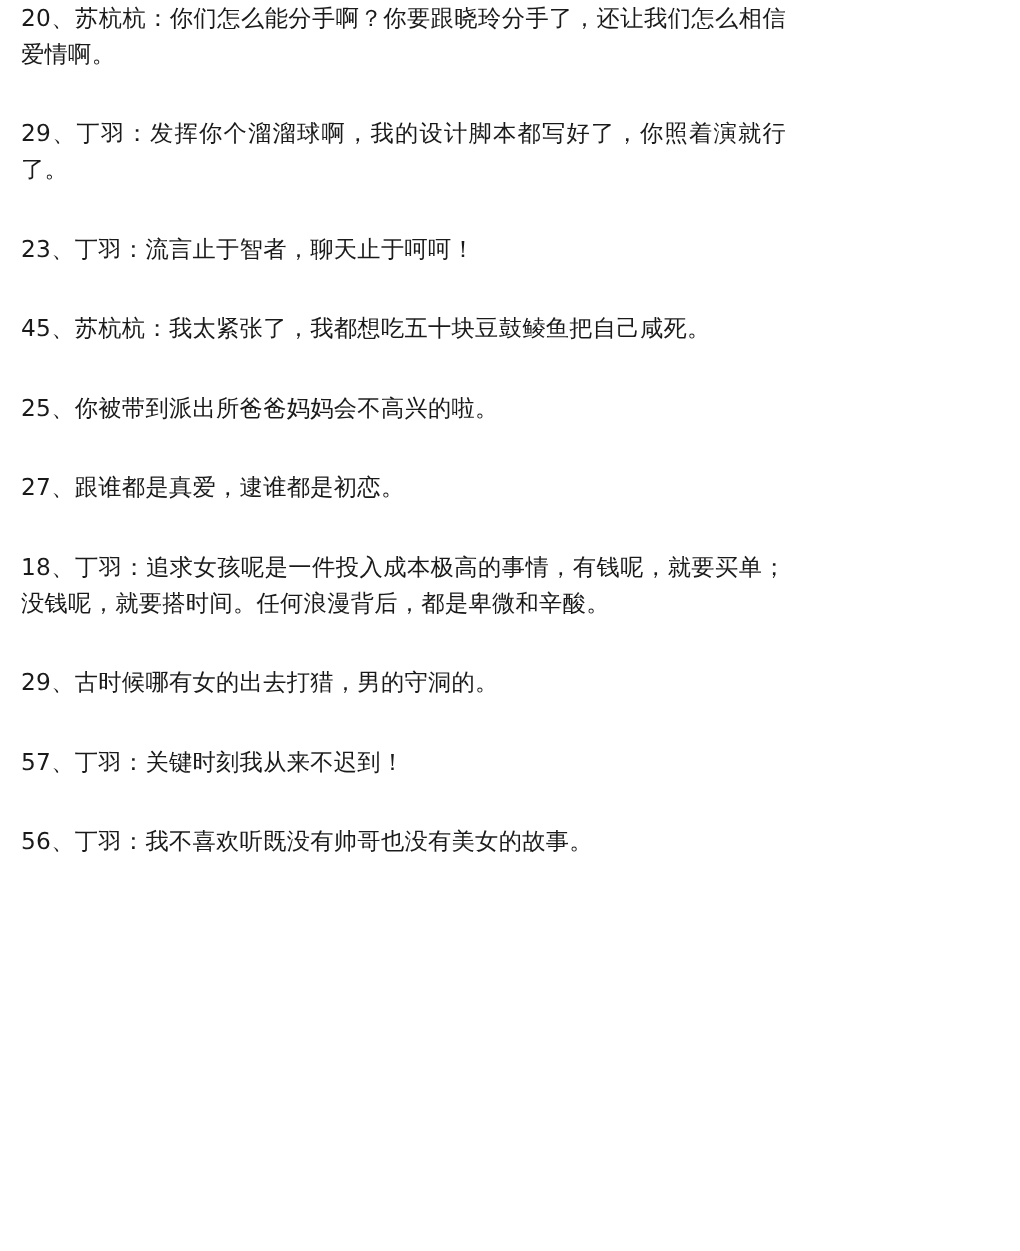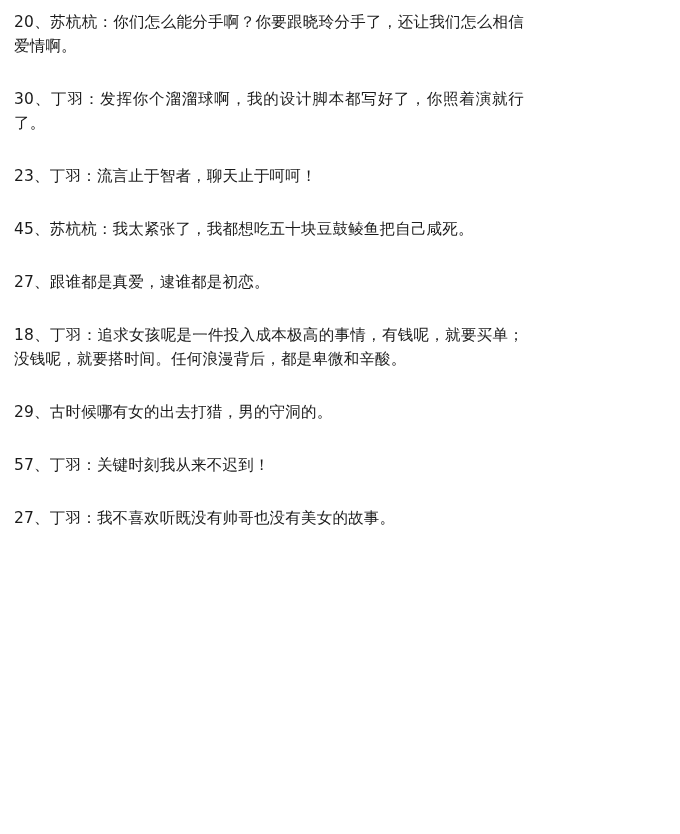--- a/index.html
+++ b/index.html
@@ -9,42 +9,43 @@
   }
   body {
     width: 680px;
     min-height: 834px;
     font-family: "DejaVu Sans", "Liberation Sans", sans-serif;
     color: #1a1a1a;
   }
   .page {
     width: 542px;
     box-sizing: border-box;
-    padding: 10px 18px 14px 14px;
+    padding: 0 18px 14px 14px;
   }
   .quote-line {
     font-size: 15.5px;
     line-height: 1.55;
     margin: 0 0 29px 0;
     text-align: justify;
     text-justify: inter-ideograph;
     letter-spacing: 0.2px;
     color: #1a1a1a;
     word-break: break-all;
   }
   .quote-line:last-child {
     margin-bottom: 0;
   }
 </style>
 </head>
 <body>
 
 <div class="page">
   <p class="quote-line">20、苏杭杭：你们怎么能分手啊？你要跟晓玲分手了，还让我们怎么相信爱情啊。</p>
-  <p class="quote-line">30、丁羽：发挥你个溜溜球啊，我的设计脚本都写好了，你照着演就行了。</p>
+  <p class="quote-line">29、丁羽：发挥你个溜溜球啊，我的设计脚本都写好了，你照着演就行了。</p>
   <p class="quote-line">23、丁羽：流言止于智者，聊天止于呵呵！</p>
   <p class="quote-line">45、苏杭杭：我太紧张了，我都想吃五十块豆鼓鲮鱼把自己咸死。</p>
+  <p class="quote-line">25、你被带到派出所爸爸妈妈会不高兴的啦。</p>
   <p class="quote-line">27、跟谁都是真爱，逮谁都是初恋。</p>
   <p class="quote-line">18、丁羽：追求女孩呢是一件投入成本极高的事情，有钱呢，就要买单；没钱呢，就要搭时间。任何浪漫背后，都是卑微和辛酸。</p>
   <p class="quote-line">29、古时候哪有女的出去打猎，男的守洞的。</p>
   <p class="quote-line">57、丁羽：关键时刻我从来不迟到！</p>
-  <p class="quote-line">27、丁羽：我不喜欢听既没有帅哥也没有美女的故事。</p>
+  <p class="quote-line">56、丁羽：我不喜欢听既没有帅哥也没有美女的故事。</p>
 </div>
 
 </body></html>

